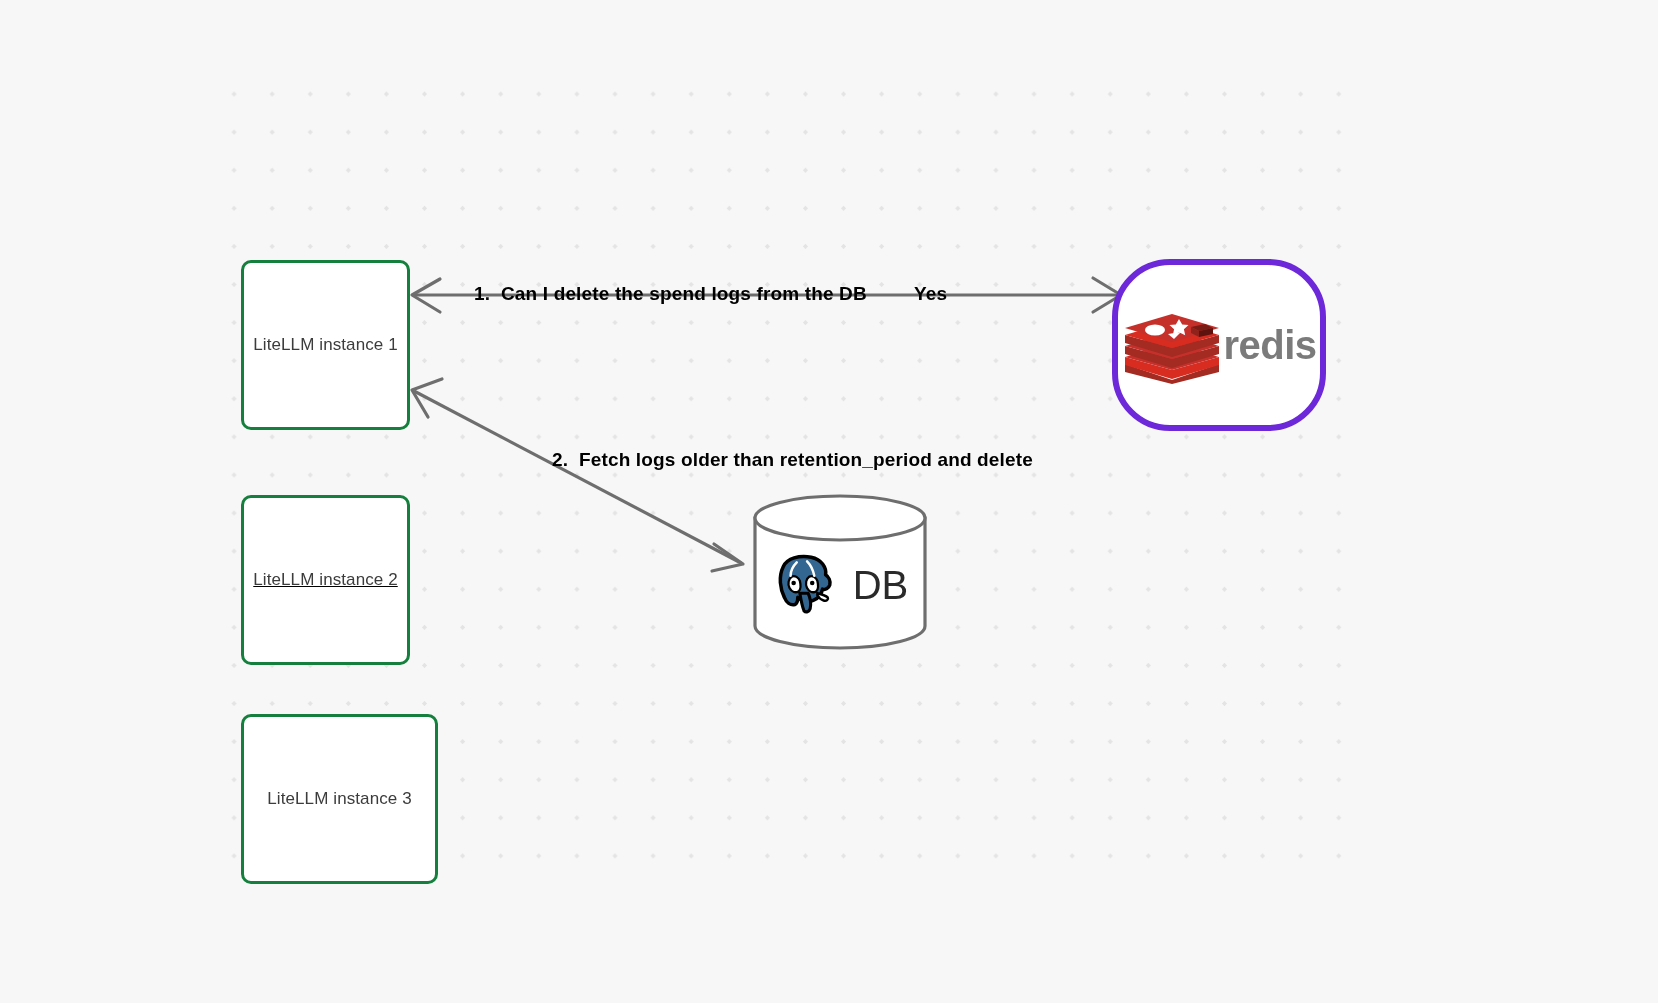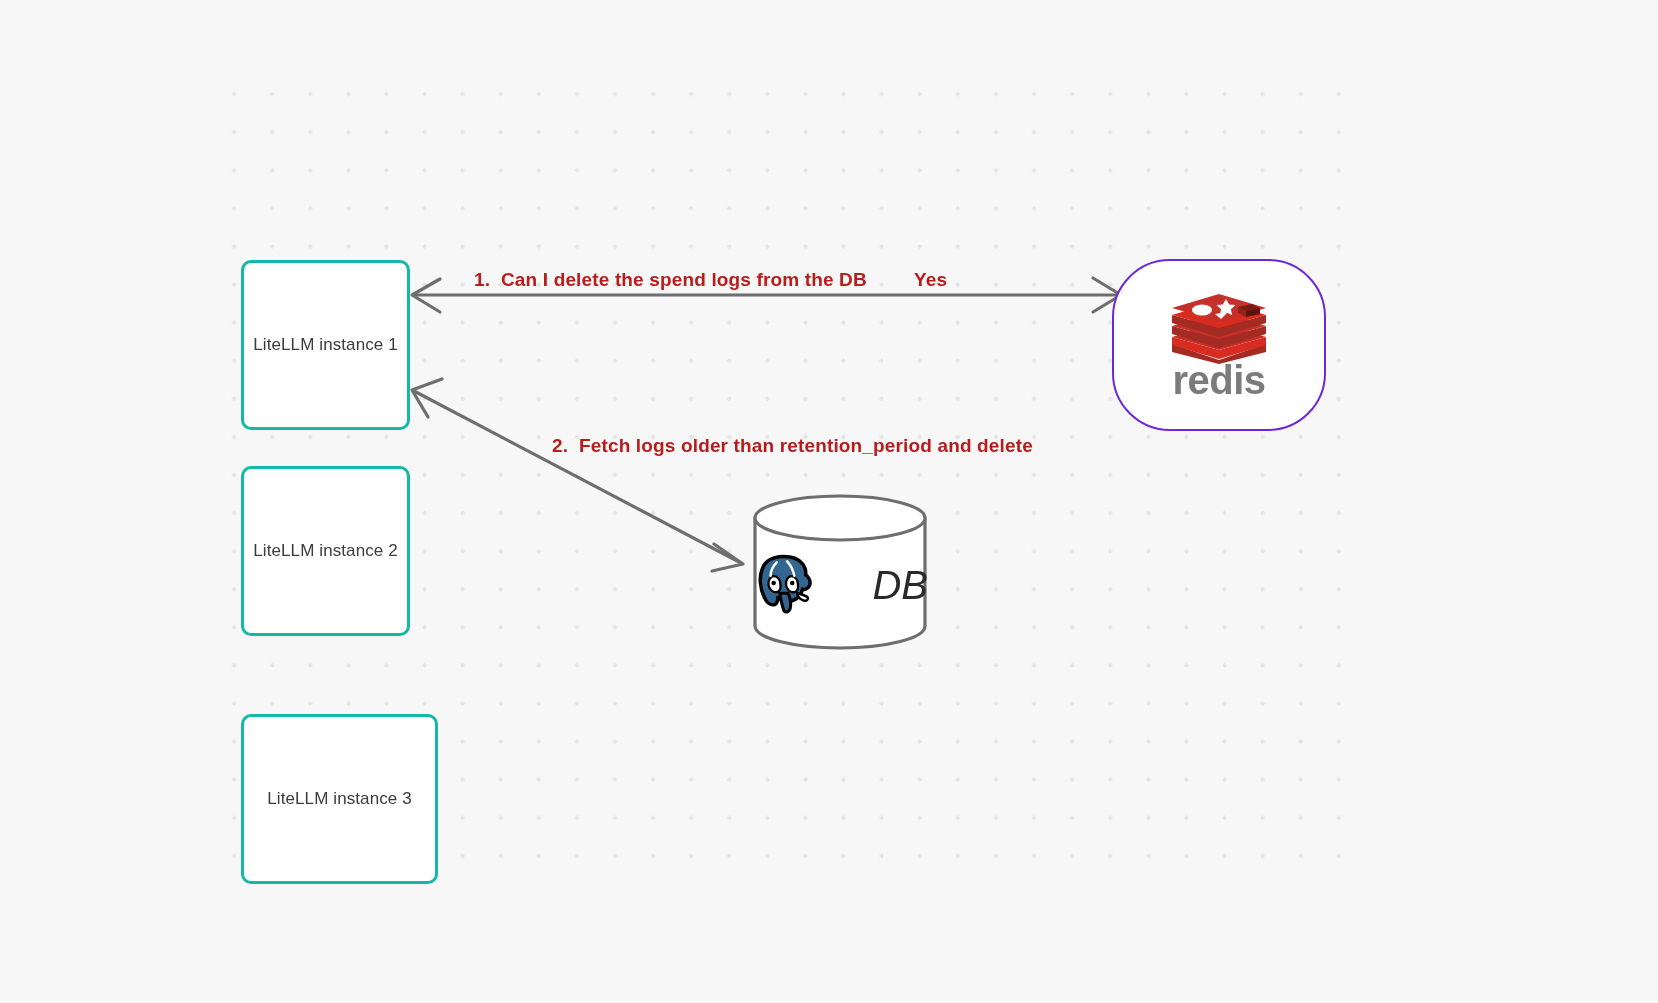--- a/index.html
+++ b/index.html
@@ -24,49 +24,49 @@
     height: 810px;
     background-image: radial-gradient(circle, #e4e4e4 2.1px, transparent 2.2px);
     background-size: 38.1px 38.1px;
     background-position: 10px 13px;
     pointer-events: none;
   }
   
   .node-box {
     position: absolute;
     background: #ffffff;
-    border: 3px solid #14b8a6;
+    border: 3px solid #15803d;
     border-radius: 10px;
     display: flex;
     align-items: center;
     justify-content: center;
     box-sizing: border-box;
   }
   .node-label {
     font-size: 17px;
     color: #3c3c3c;
     font-family: "Liberation Sans", sans-serif;
     letter-spacing: 0.1px;
     white-space: nowrap;
   }
   #box-instance-1 { left: 241px; top: 260px; width: 169px; height: 170px; }
-  #box-instance-2 { left: 241px; top: 466px; width: 169px; height: 170px; }
+  #box-instance-2 { left: 241px; top: 495px; width: 169px; height: 170px; text-decoration: underline; }
   #box-instance-3 { left: 241px; top: 714px; width: 197px; height: 170px; }
 
   
   #box-redis {
     position: absolute;
     left: 1112px; top: 259px;
     width: 214px; height: 172px;
     background: #ffffff;
-    border: 2px solid #6d28d9;
+    border: 6px solid #6d28d9;
     border-radius: 58px;
     box-sizing: border-box;
     display: flex;
-    flex-direction: column;
+    flex-direction: row;
     align-items: center;
     justify-content: center;
   }
   #redis-logo-svg { display: block; margin-bottom: -4px; }
   .redis-wordmark {
     font-size: 40px;
     font-weight: 700;
     color: #7b7b7b;
     font-family: "Liberation Sans", sans-serif;
     letter-spacing: -0.5px;
@@ -78,44 +78,44 @@
     position: absolute;
     left: 752px; top: 494px;
     width: 176px; height: 156px;
   }
   #pg-inner {
     position: absolute;
     left: 0; top: 0;
     width: 100%; height: 100%;
     display: flex;
     align-items: center;
-    justify-content: space-between;
+    justify-content: center;
     gap: 17px;
     padding-top: 26px;
     box-sizing: border-box;
-    font-style: italic;
   }
   .pg-db-text {
     font-size: 40px;
     color: #2a2a2a;
     font-family: "Liberation Sans", sans-serif;
     font-weight: 400;
     line-height: 1;
     margin-left: -2px;
   }
 
   
   .edge-label {
     position: absolute;
     font-size: 19px;
     font-weight: 700;
-    color: #b91c1c;
+    color: #000000;
     font-family: "Liberation Sans", sans-serif;
     white-space: pre;
     letter-spacing: 0.15px;
+    margin-top: 14px;
   }
   #label-edge-1 { left: 474px; top: 269px; }
   #label-edge-1-yes { left: 914px; top: 269px; }
   #label-edge-2 { left: 552px; top: 435px; }
 
   #edges { position: absolute; left: 0; top: 0; }
 </style>
 </head>
 <body>
 

